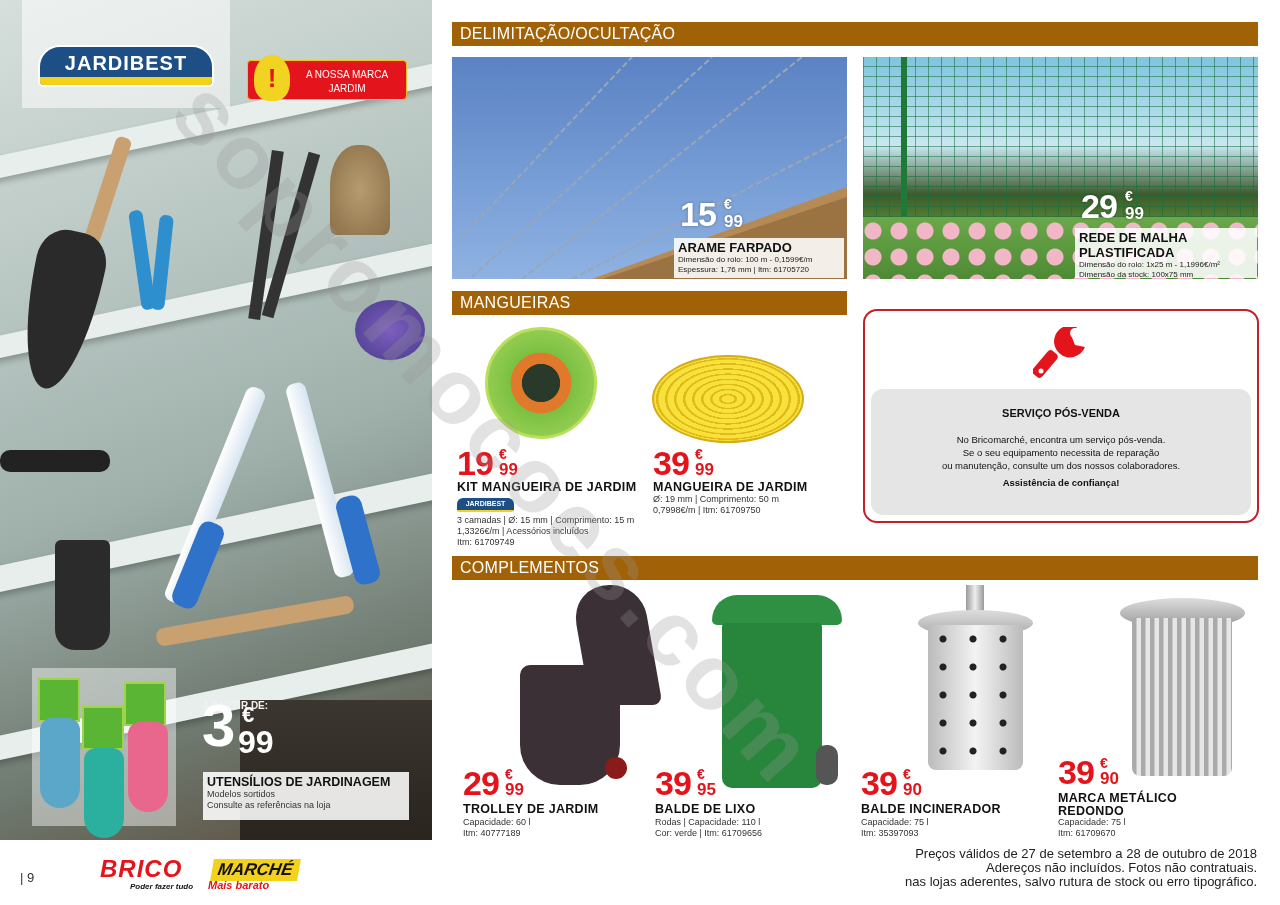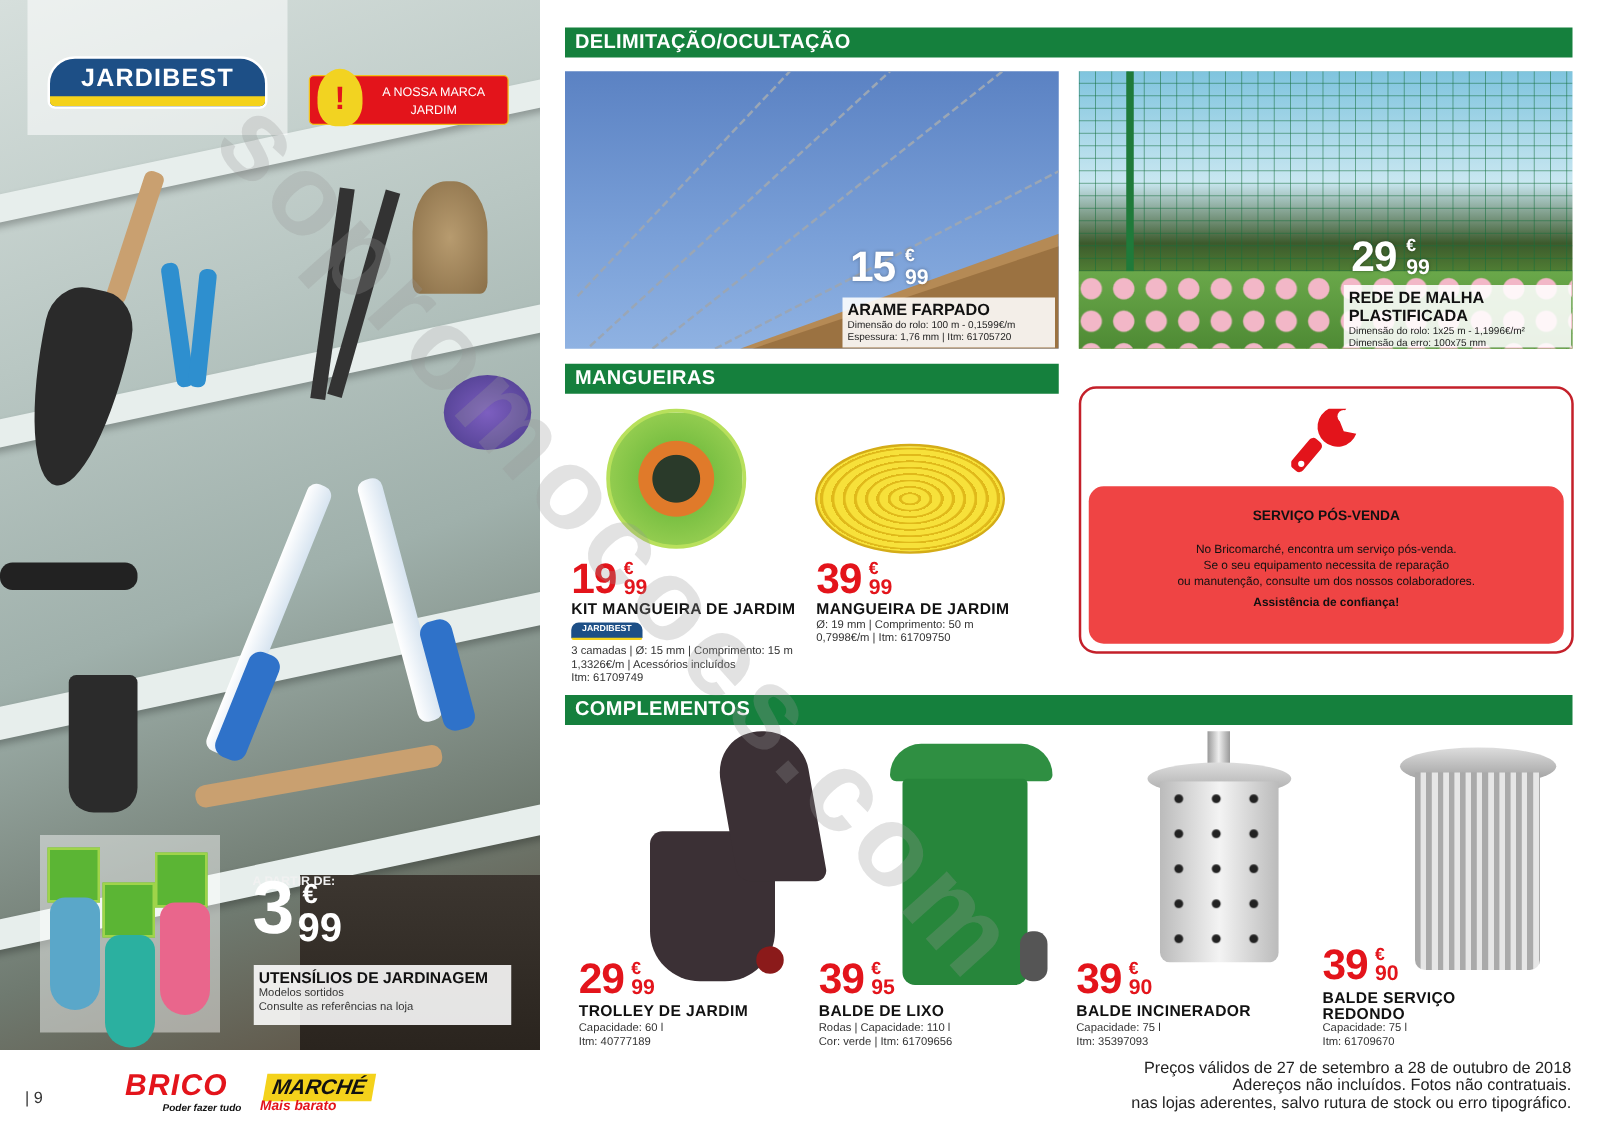--- a/index.html
+++ b/index.html
@@ -30,37 +30,37 @@
 .tool{position:absolute}
 
 #pagenum{left:20px;top:870px;font-size:13px;color:#333}
 #brico{left:100px;top:855px;width:230px;height:40px}
 #brico .b{position:absolute;left:0;top:0;color:#e3141b;font-weight:bold;font-style:italic;font-size:24px;letter-spacing:1px}
 #brico .m{position:absolute;left:112px;top:4px;background:#f4d21b;color:#111;font-weight:bold;font-style:italic;font-size:17px;padding:1px 6px;transform:skewX(-10deg)}
 #brico .s1{position:absolute;left:30px;top:27px;font-size:8px;font-weight:bold;font-style:italic}
 #brico .s2{position:absolute;left:108px;top:24px;font-size:11px;font-weight:bold;font-style:italic;color:#e3141b}
 #validity{left:840px;top:847px;width:417px;text-align:right;font-size:13px;line-height:14px;color:#222}
 
-.bar{position:absolute;background:#15803d;color:#fff;font-weight:bold;font-size:16px;padding:3px 0 0 8px;height:24px;letter-spacing:.3px}
+.bar{position:absolute;background:#a16207;color:#fff;font-weight:normal;font-size:16px;padding:3px 0 0 8px;height:24px;letter-spacing:.3px}
 
 #wire-img{left:452px;top:57px;width:395px;height:222px;background:linear-gradient(180deg,#5b82c3 0%,#7aa0d8 60%,#8fb2e2 100%);overflow:hidden}
 #mesh-img{left:863px;top:57px;width:395px;height:222px;overflow:hidden;background:linear-gradient(180deg,#7fc4de 0%,#c9e7f1 40%,#3c5a2c 62%,#5f9a3a 80%,#7cb24a 100%)}
 .infobox{position:absolute;background:rgba(255,255,255,.88);padding:2px 4px}
 .infobox .t{font-weight:bold;font-size:13px}
 .infobox .d{font-size:8px;line-height:10px;color:#222}
 .pw{position:absolute;color:#fff;font-weight:bold;text-shadow:0 0 3px rgba(0,0,0,.35)}
 .pr{position:absolute;color:#e3141b;font-weight:bold}
 .pw .i,.pr .i{font-size:34px;line-height:34px;letter-spacing:-1px}
 .pw .e,.pr .e{position:absolute;font-size:14px;line-height:14px}
 .pw .c,.pr .c{position:absolute;font-size:17px;line-height:17px}
 .pname{position:absolute;font-weight:bold;font-size:12.5px;letter-spacing:.3px;line-height:13px}
 .pdesc{position:absolute;font-size:9px;line-height:11px;color:#333}
 
 #svc{left:863px;top:309px;width:396px;height:214px;border:2.5px solid #c4202a;border-radius:14px;background:#fff}
-#svc-yellow{position:absolute;left:6px;top:78px;right:6px;bottom:6px;background:#ef4444;border-radius:12px;text-align:center}
+#svc-yellow{position:absolute;left:6px;top:78px;right:6px;bottom:6px;background:#e5e5e5;border-radius:12px;text-align:center}
 #svc-yellow .t{font-weight:bold;font-size:11px;margin-top:18px}
 #svc-yellow .d{font-size:9.5px;line-height:13px;margin-top:14px}
 #svc-yellow .f{font-weight:bold;font-size:9.5px;margin-top:5px}
 
 #wm{left:230px;top:60px;width:900px;height:60px;transform-origin:0 0;transform:rotate(48deg);font-size:92px;font-weight:bold;color:rgba(150,150,150,.28);white-space:nowrap;pointer-events:none;letter-spacing:6px}
 </style>
 </head>
 <body>
 
 <div id="left" class="abs">
@@ -154,21 +154,21 @@
   <div class="abs" style="left:38px;top:0;width:6px;height:222px;background:#1f7a3a"></div>
   <div class="abs" style="left:0;top:160px;width:395px;height:62px;background:radial-gradient(circle at 10px 14px,#f2b7c7 8px,transparent 9px) 0 0/26px 26px,linear-gradient(#6aa84a,#4e8a34)"></div>
   <div class="pw" style="left:218px;top:132px;width:80px;height:40px">
     <span class="i">29</span>
     <span class="e" style="left:44px;top:0">€</span>
     <span class="c" style="left:44px;top:16px">99</span>
   </div>
   <div class="infobox" style="left:212px;top:171px;width:182px;height:50px">
     <div class="t">REDE DE MALHA PLASTIFICADA</div>
     <div class="d">Dimensão do rolo: 1x25 m - 1,1996€/m²</div>
-    <div class="d">Dimensão da erro: 100x75 mm</div>
+    <div class="d">Dimensão da stock: 100x75 mm</div>
     <div class="d">Cor: verde | Itm: 61705721</div>
   </div>
 </div>
 
 <div class="bar" style="left:452px;top:291px;width:395px">MANGUEIRAS</div>
 
 <div class="abs" style="left:485px;top:327px;width:112px;height:112px;border-radius:50%;background:radial-gradient(circle,#2a3a2a 25%,#e07a2a 26%,#e07a2a 40%,#7bc043 41%,#a9d85b 100%);border:3px solid #b8e05c"></div>
 <div class="abs" style="left:652px;top:355px;width:152px;height:88px;border-radius:50%;background:repeating-radial-gradient(ellipse,#f7e13a 0 6px,#e0b91a 7px 9px);border:2px solid #d4ac17"></div>
 
 <div class="pr" style="left:457px;top:446px">
@@ -258,21 +258,21 @@
 </div>
 <div class="pname" style="left:861px;top:803px">BALDE INCINERADOR</div>
 <div class="pdesc" style="left:861px;top:817px">Capacidade: 75 l</div>
 <div class="pdesc" style="left:861px;top:828px">Itm: 35397093</div>
 
 <div class="pr" style="left:1058px;top:755px">
   <span class="i">39</span>
   <span class="e" style="left:42px;top:1px">€</span>
   <span class="c" style="left:42px;top:15px">90</span>
 </div>
-<div class="pname" style="left:1058px;top:792px">BALDE SERVIÇO</div>
+<div class="pname" style="left:1058px;top:792px">MARCA METÁLICO</div>
 <div class="pname" style="left:1058px;top:805px">REDONDO</div>
 <div class="pdesc" style="left:1058px;top:817px">Capacidade: 75 l</div>
 <div class="pdesc" style="left:1058px;top:828px">Itm: 61709670</div>
 
 <div id="pagenum" class="abs">| 9</div>
 <div id="brico" class="abs">
   <span class="b">BRICO</span>
   <span class="m">MARCHÉ</span>
   <span class="s1">Poder fazer tudo</span>
   <span class="s2">Mais barato</span>

